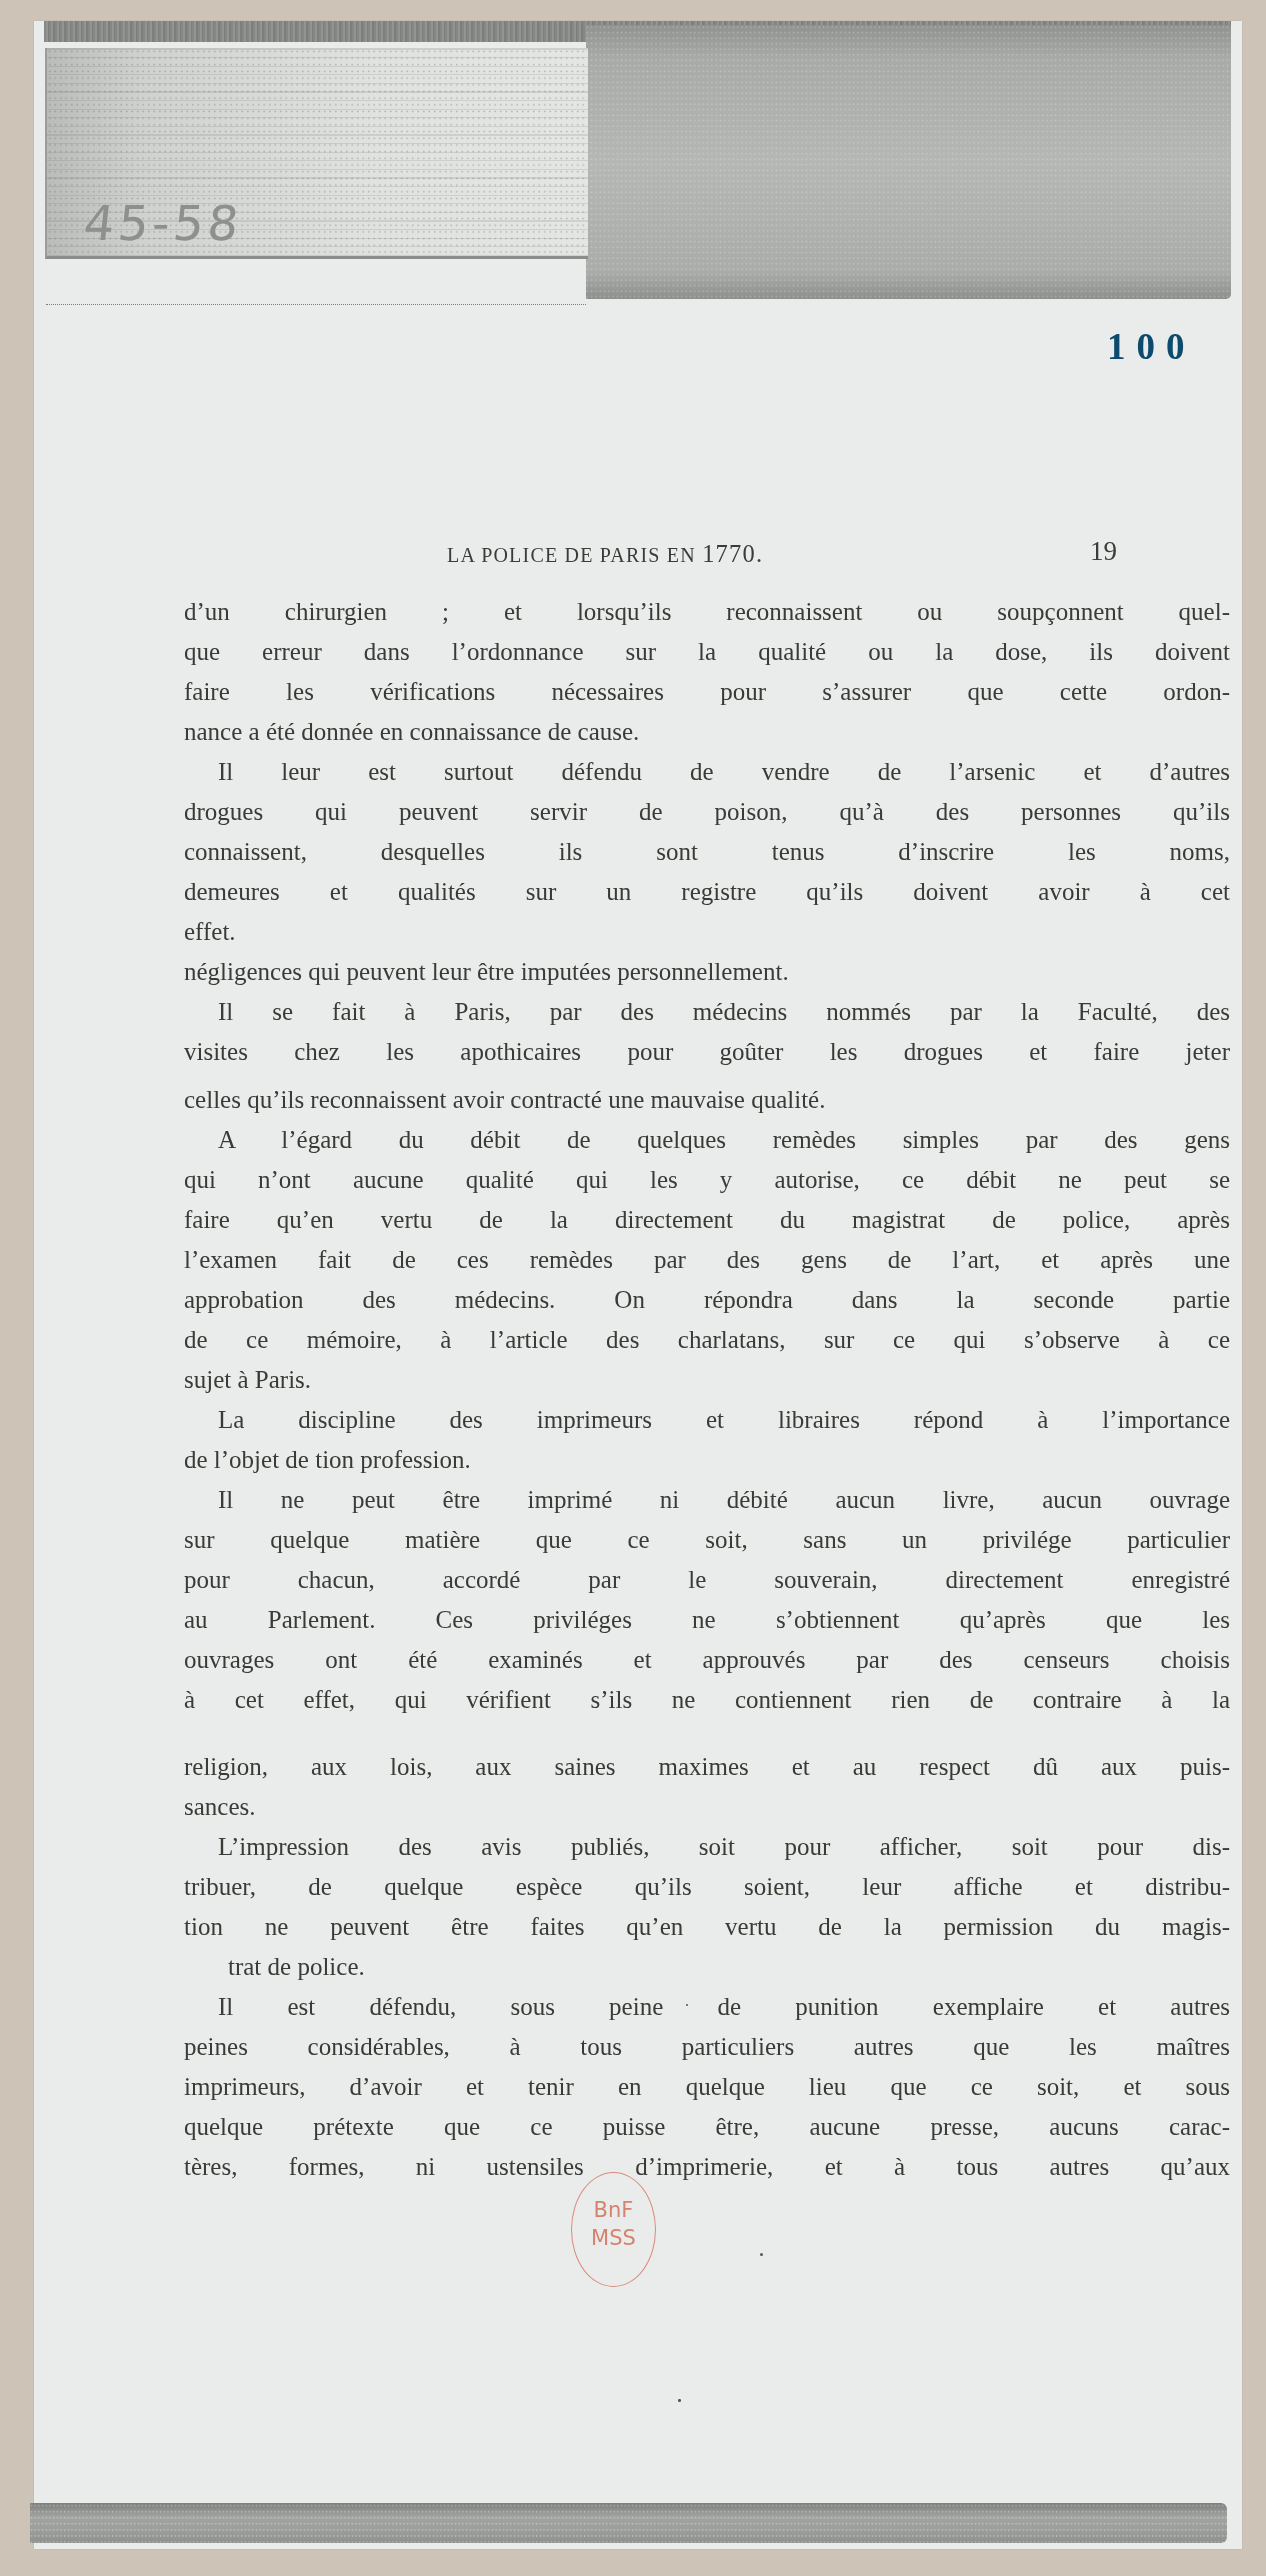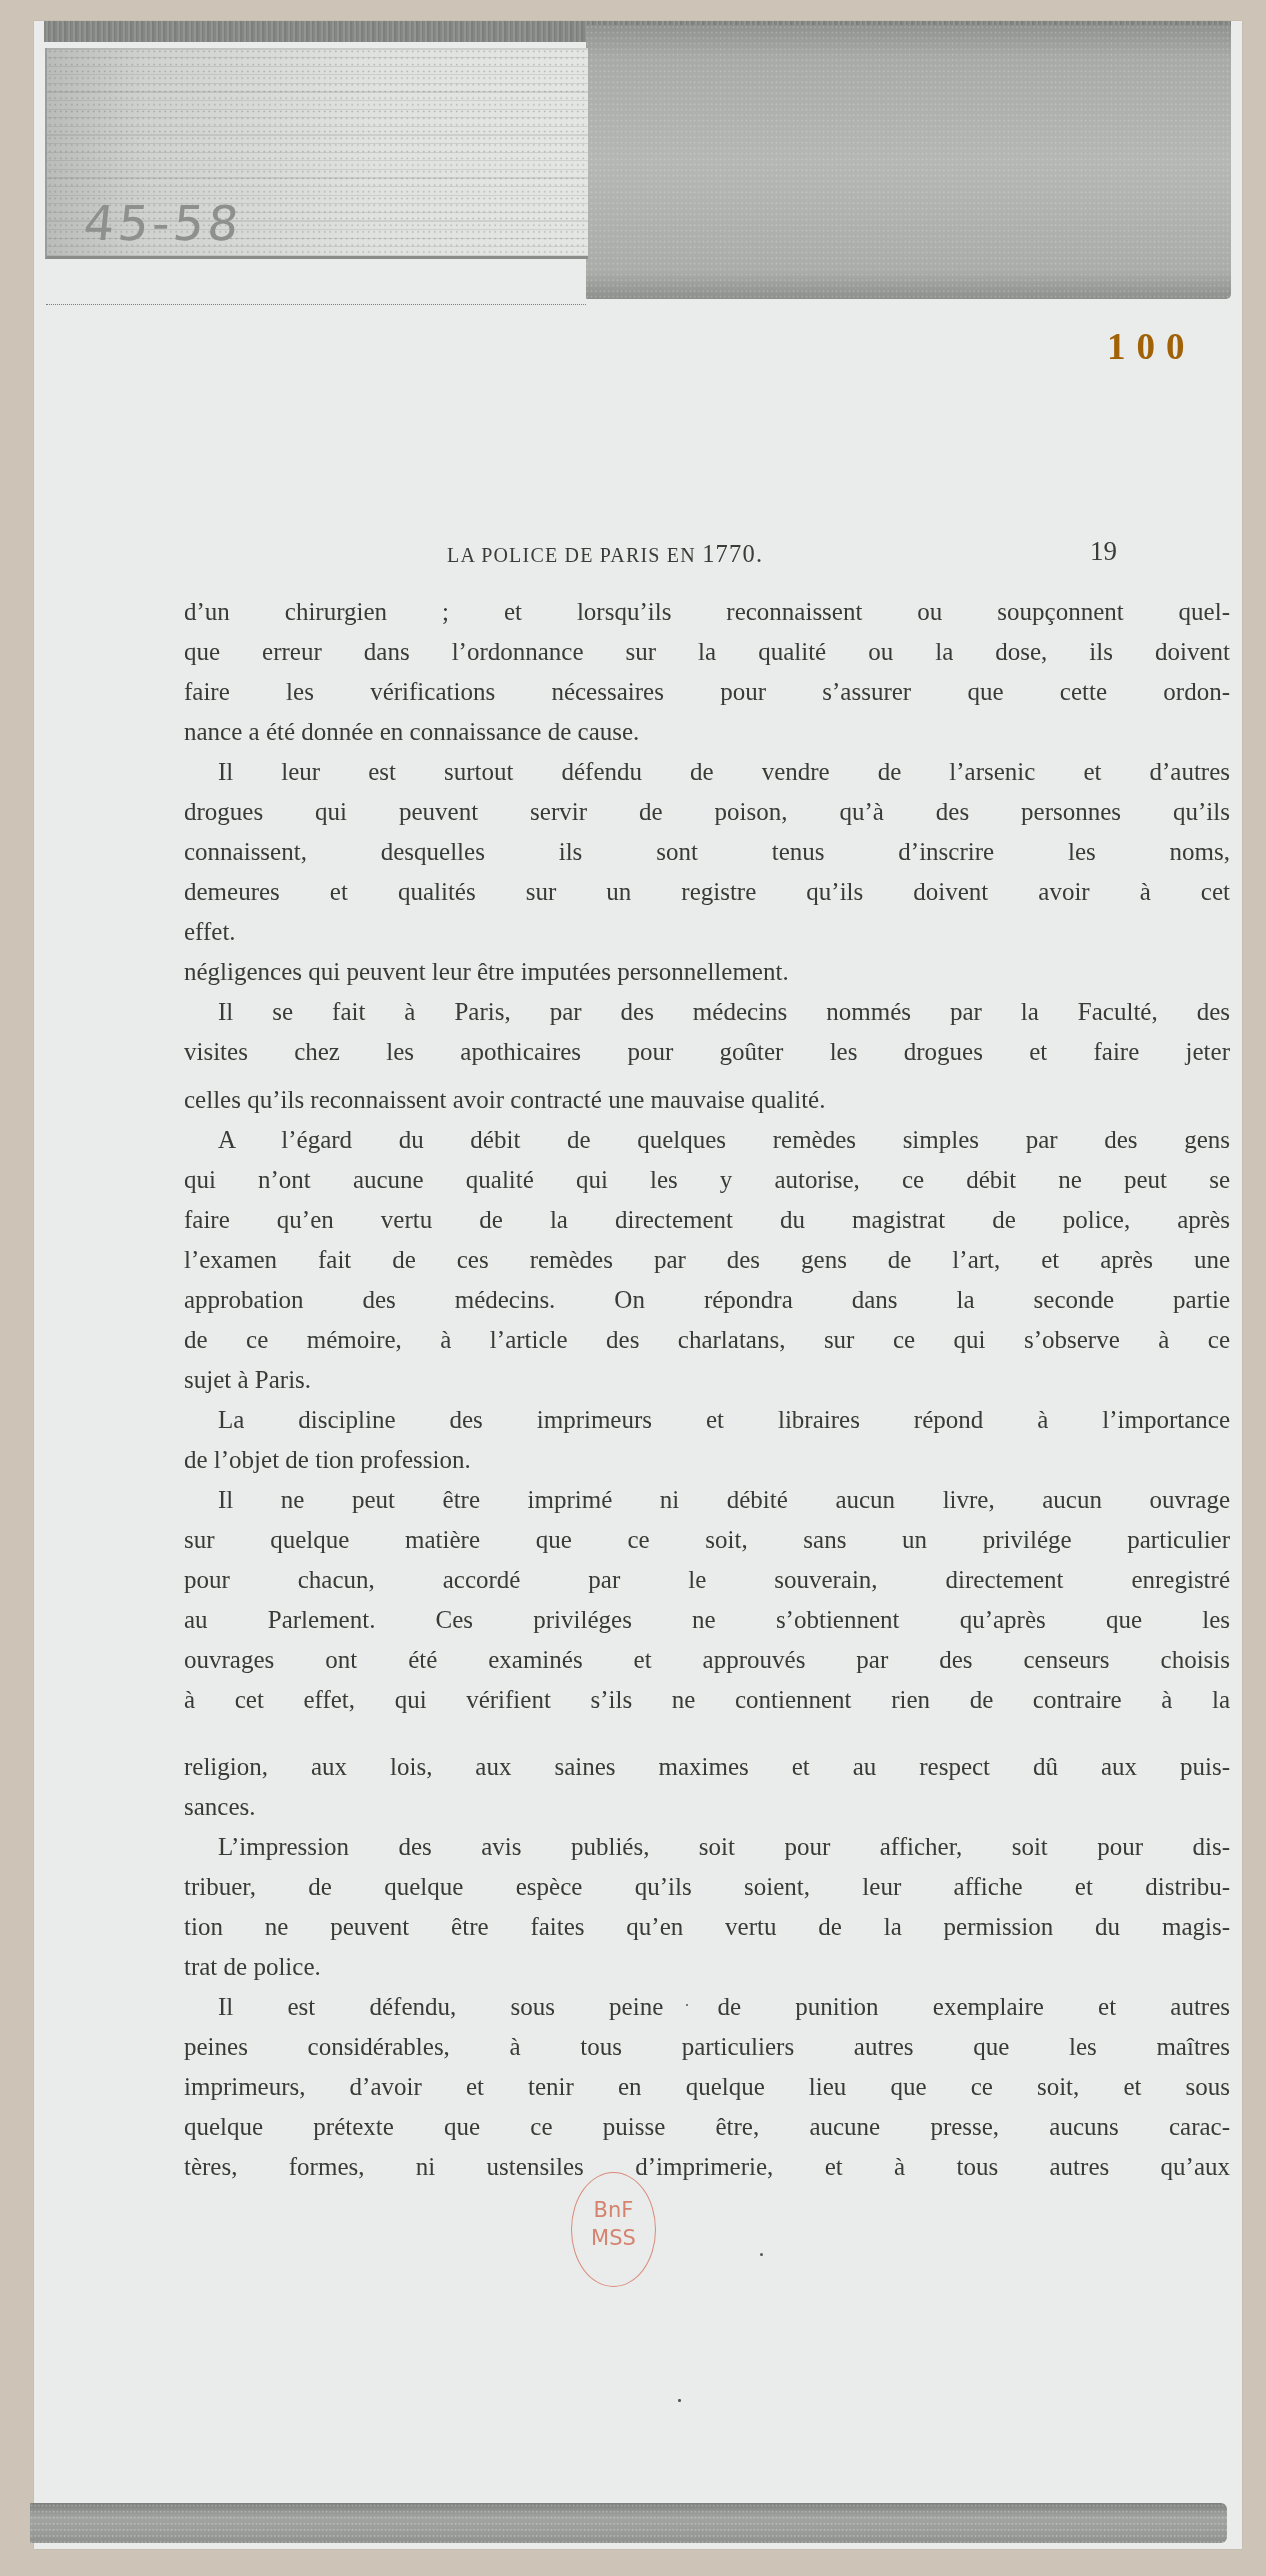--- a/index.html
+++ b/index.html
@@ -39,21 +39,21 @@
     font-family: "DejaVu Sans", sans-serif; font-size: 48px; color: #8d908d;
     letter-spacing: 3.7px; transform: skewX(-6deg);
   }
   .dotted-rule {
     position: absolute; left: 12.3px; top: 283px; width: 540px; height: 0;
     border-top: 1.8px dotted #7d807d;
   }
   .folio {
     position: absolute; left: 1073px; top: 304px;
     font-family: "Liberation Serif", serif; font-weight: bold; font-size: 37px;
-    color: #a16207; letter-spacing: 11px;
+    color: #0c4a6e; letter-spacing: 11px;
   }
   .running-head {
     position: absolute; left: 413px; top: 519px;
     font-size: 20px; color: #3b3b38; letter-spacing: 1.2px; font-variant: small-caps;
   }
   .running-head .year { font-size: 24.5px; }
   .page-number {
     position: absolute; left: 1056px; top: 515px; font-size: 27px; color: #3b3b38;
   }
   .body-text {
@@ -128,21 +128,21 @@
       <span class="line" style="display: block;">sur quelque matière que ce soit, sans un privilége particulier</span>
       <span class="line" style="display: block;">pour chacun, accordé par le souverain, directement enregistré</span>
       <span class="line" style="display: block;">au Parlement. Ces priviléges ne s’obtiennent qu’après que les</span>
       <span class="line" style="display: block;">ouvrages ont été examinés et approuvés par des censeurs choisis</span>
       <span class="line" style="display: block;">à cet effet, qui vérifient s’ils ne contiennent rien de contraire à la</span>
       <span class="line" style="display: block; margin-top: 27px;">religion, aux lois, aux saines maximes et au respect dû aux puis-</span>
       <span class="line last" style="display: block;">sances.</span>
       <span class="line indent" style="display: block;">L’impression des avis publiés, soit pour afficher, soit pour dis-</span>
       <span class="line" style="display: block;">tribuer, de quelque espèce qu’ils soient, leur affiche et distribu-</span>
       <span class="line" style="display: block;">tion ne peuvent être faites qu’en vertu de la permission du magis-</span>
-      <span class="line last" style="display: block;">trat de police.</span>
+      <span class="line last" style="display: block; margin-left: 44px;">trat de police.</span>
       <span class="line indent" style="display: block;">Il est défendu, sous peine de punition exemplaire et autres</span>
       <span class="line" style="display: block;">peines considérables, à tous particuliers autres que les maîtres</span>
       <span class="line" style="display: block;">imprimeurs, d’avoir et tenir en quelque lieu que ce soit, et sous</span>
       <span class="line" style="display: block;">quelque prétexte que ce puisse être, aucune presse, aucuns carac-</span>
       <span class="line" style="display: block;">tères, formes, ni ustensiles d’imprimerie, et à tous autres qu’aux</span>
     </div>
 
   <div class="stamp">
     <div>BnF</div>
     <div>MSS</div>

